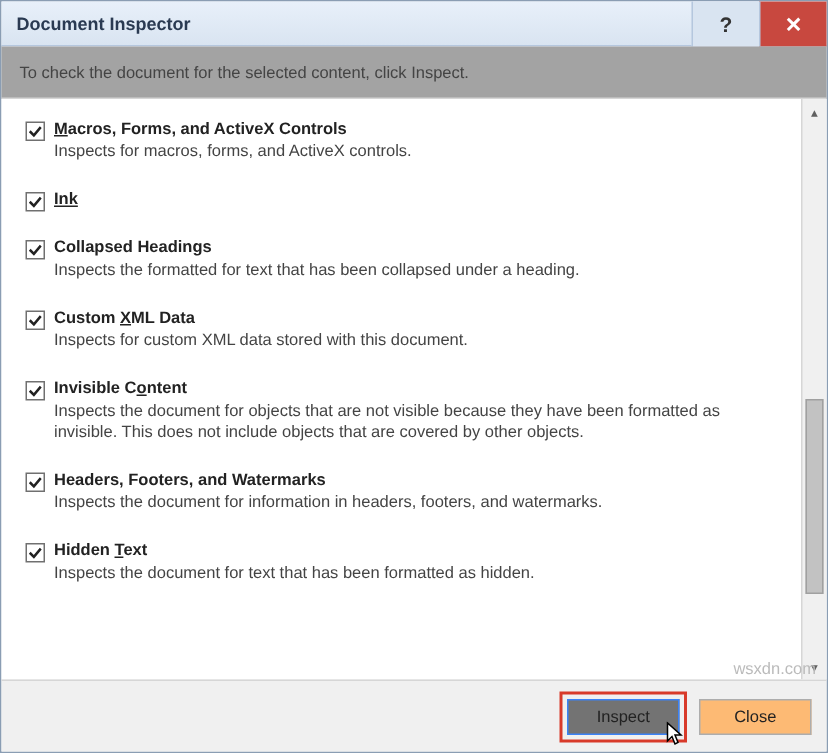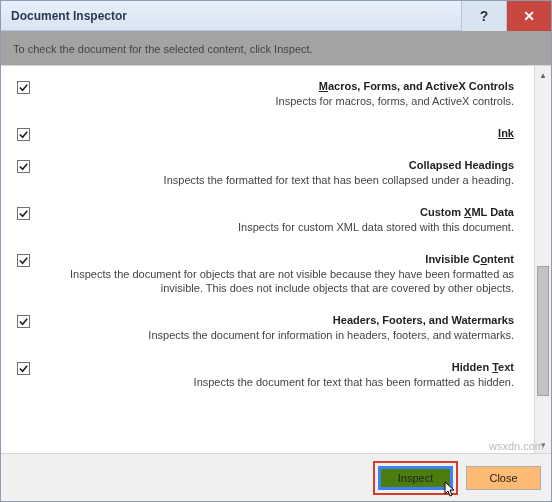--- a/index.html
+++ b/index.html
@@ -57,21 +57,20 @@
 .content-wrap {
   flex: 1;
   display: flex;
   background: #fff;
   overflow: hidden;
 }
 .list {
   flex: 1;
   overflow-y: auto;
   padding: 6px 14px 6px 10px;
-  text-align: right;
 }
 .item {
   padding: 8px 6px 10px 6px;
   display: flex;
   align-items: flex-start;
   gap: 6px;
 }
 .checkbox {
   width: 13px;
   height: 13px;
@@ -137,22 +136,22 @@
   border: 1px solid #adadad;
   font-size: 11px;
   color: #222;
   display: inline-flex;
   align-items: center;
   justify-content: center;
   padding: 0 10px;
   cursor: default;
 }
 .btn-inspect {
-  border: 3px solid #3b82f6;
-  background: #4d7c0f;
+  border: 1px solid #3b82f6;
+  background: #737373;
 }
 .highlight-box {
   border: 2px solid #d83a2a;
   padding: 3px;
   display: inline-flex;
   position: relative;
 }
 .cursor {
   position: absolute;
   right: -2px;

